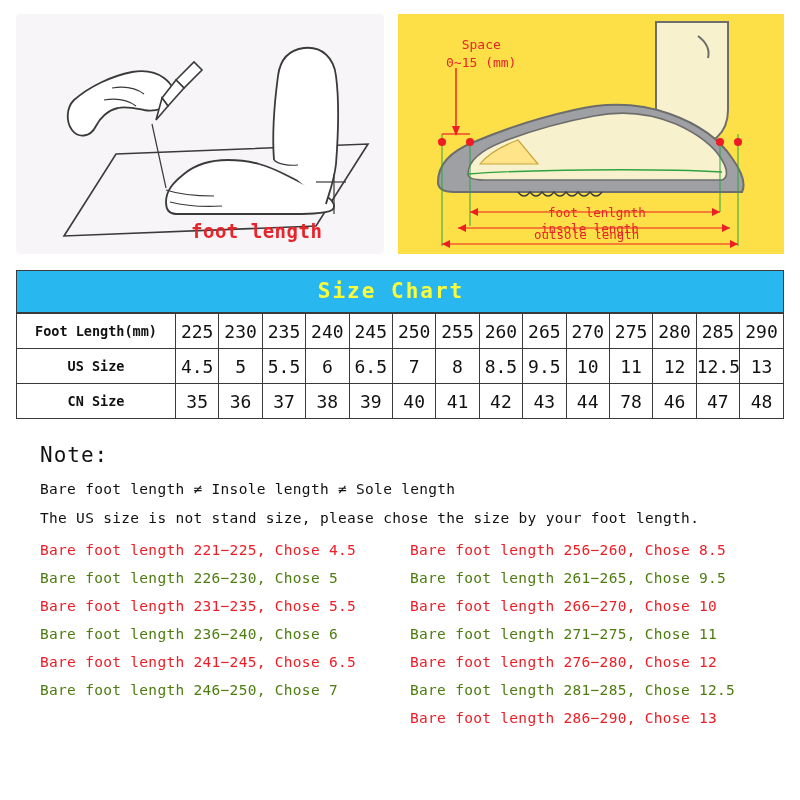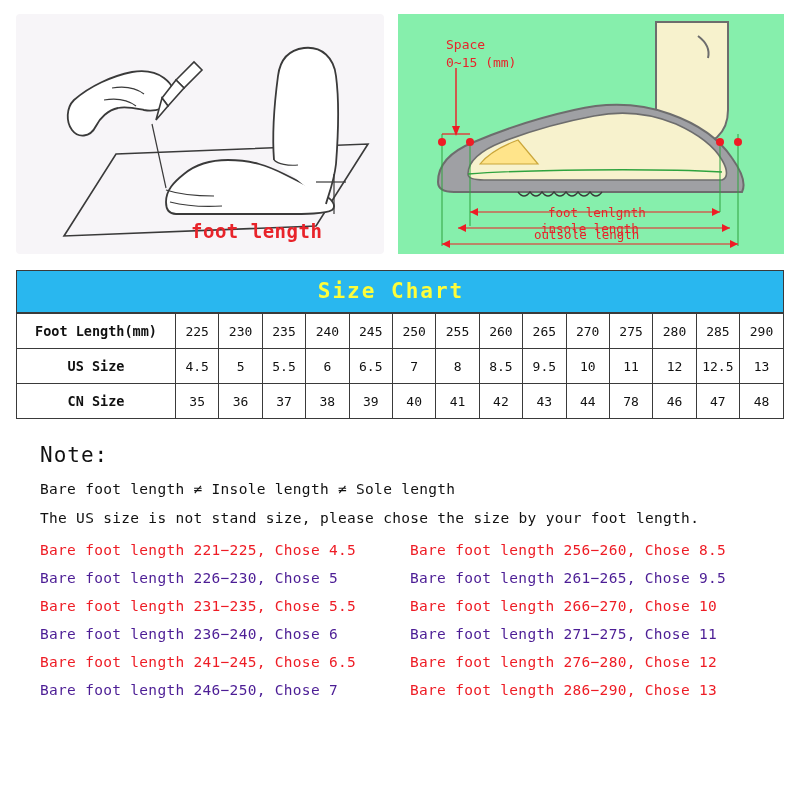--- a/index.html
+++ b/index.html
@@ -32,21 +32,22 @@
     width: 368px;
     height: 240px;
     background: #f7f5f8;
     border-radius: 4px;
     position: relative;
   }
   .illo-right {
     width: 386px;
     height: 240px;
     position: relative;
-    background: #86efac;
+    background: #fde047;
+    text-align: center;
   }
   .illo-left svg, .illo-right svg { display: block; }
 
   .foot-length-label {
     position: absolute;
     left: 175px;
     top: 206px;
     color: #e8232a;
     font-family: "DejaVu Sans Mono", monospace;
     font-size: 19px;
@@ -90,21 +91,21 @@
   }
   table.size {
     border-collapse: collapse;
     width: 100%;
     table-layout: fixed;
   }
   table.size td {
     border: 1px solid #3a3a3a;
     text-align: center;
     font-family: "DejaVu Sans Mono", monospace;
-    font-size: 13px;
+    font-size: 18px;
     color: #111;
     height: 34px;
     padding: 0;
   }
   table.size td.head {
     width: 158px;
     font-weight: bold;
     font-size: 13.5px;
   }
   table.size tr td:first-child { border-left: none; }
@@ -137,21 +138,21 @@
     width: 370px;
   }
   .col .row {
     font-family: "DejaVu Sans Mono", monospace;
     font-size: 14.5px;
     margin-bottom: 12px;
     letter-spacing: 0.3px;
     white-space: nowrap;
   }
   .red { color: #ee1c25; }
-  .blk { color: #4c1d95; }
+  .blk { color: #4d7c0f; }
 </style>
 </head>
 <body>
 
 <div class="page">
 
   <div class="illos">
 
     <div class="illo-left">
       <svg width="368" height="240" viewBox="0 0 368 240">
@@ -315,18 +316,19 @@
         <div class="row blk">Bare foot length 236−240, Chose 6</div>
         <div class="row red">Bare foot length 241−245, Chose 6.5</div>
         <div class="row blk">Bare foot length 246−250, Chose 7</div>
       </div>
       <div class="col">
         <div class="row red">Bare foot length 256−260, Chose 8.5</div>
         <div class="row blk">Bare foot length 261−265, Chose 9.5</div>
         <div class="row red">Bare foot length 266−270, Chose 10</div>
         <div class="row blk">Bare foot length 271−275, Chose 11</div>
         <div class="row red">Bare foot length 276−280, Chose 12</div>
+        <div class="row blk">Bare foot length 281−285, Chose 12.5</div>
         <div class="row red">Bare foot length 286−290, Chose 13</div>
       </div>
     </div>
   </div>
 
 </div>
 
 </body></html>

